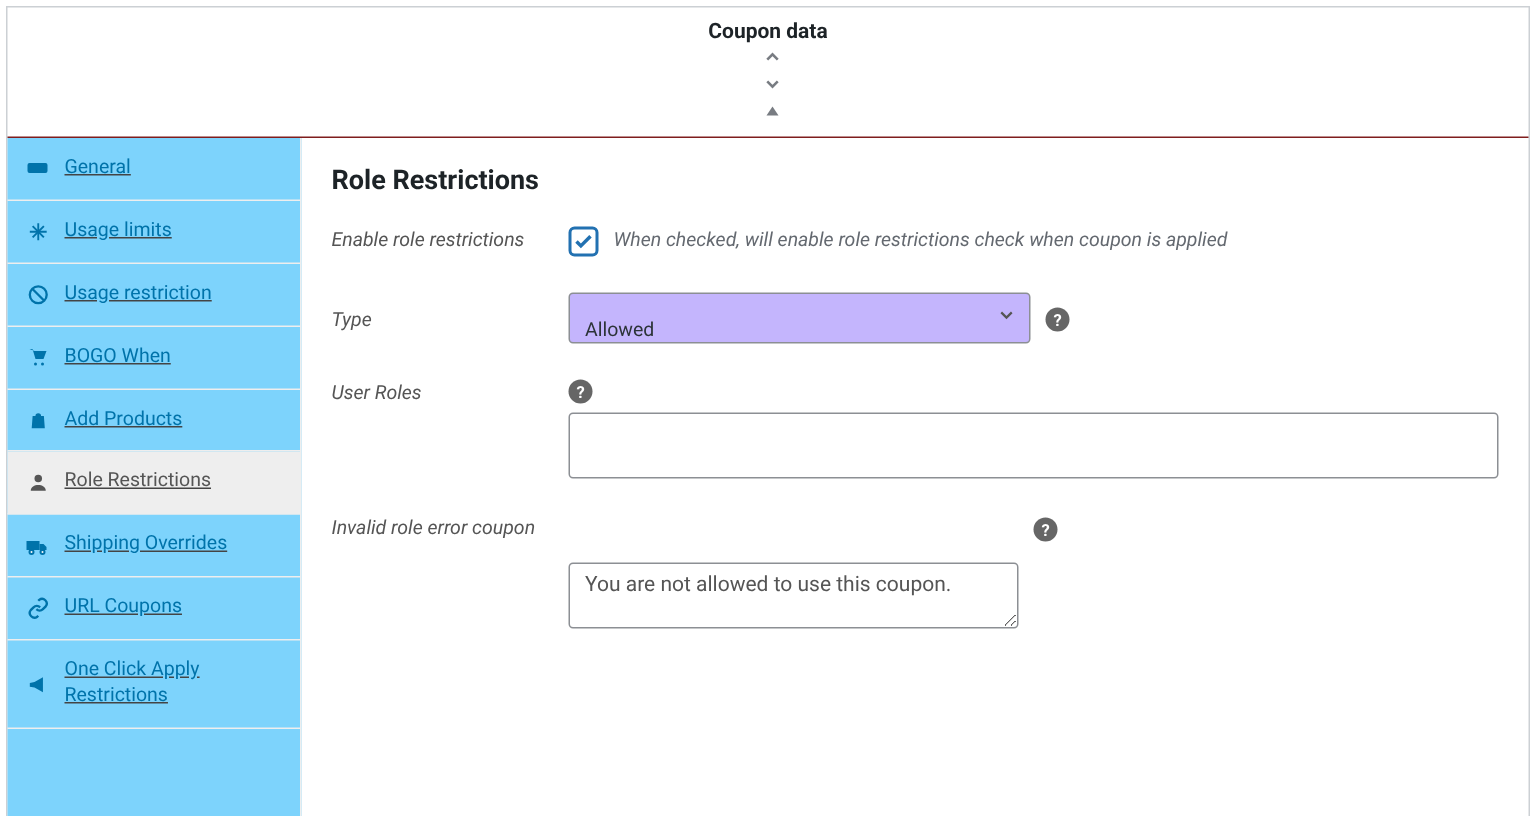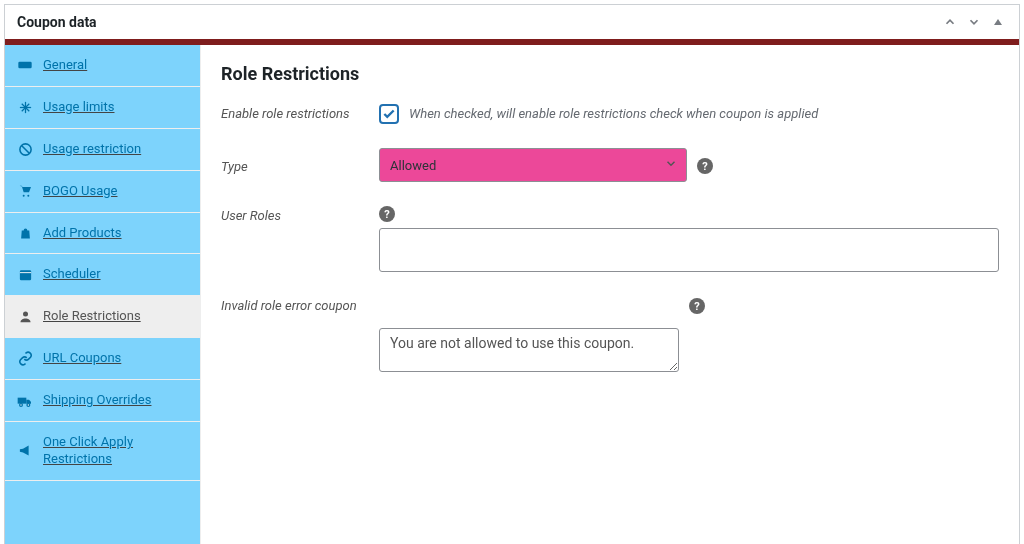--- a/index.html
+++ b/index.html
@@ -12,24 +12,25 @@
   }
   .panel {
     border: 1px solid #ccd0d4;
     width: 1016px;
     background: #fff;
   }
   .panel-header {
     display: flex;
     align-items: center;
     padding: 8px 12px;
-    border-bottom: 6px solid #7f1d1d;
+    border-bottom: 1px solid #7f1d1d;
     font-weight: 700;
     font-size: 14px;
     color: #1d2327;
+    flex-direction: column;
   }
   .panel-header .spacer { flex: 1; }
   .panel-header .hdr-icon {
     width: 18px; height: 18px;
     display: inline-flex; align-items: center; justify-content: center;
     color: #787c82;
     cursor: pointer;
     margin-left: 6px;
   }
   .panel-body { display: flex; min-height: 500px; }
@@ -95,24 +96,24 @@
     flex-shrink: 0;
     cursor: pointer;
   }
   .help-text { color: #646970; line-height: 20px; font-style: italic; }
   .select {
     width: 308px;
     height: 34px;
     border: 1px solid #8c8f94;
     border-radius: 3px;
     display: flex;
-    align-items: center;
+    align-items: flex-end;
     padding: 0 10px;
     color: #2c3338;
-    background: #ec4899;
+    background: #c4b5fd;
     cursor: pointer;
     position: relative;
   }
   .select .chev {
     position: absolute; right: 8px; top: 50%; transform: translateY(-50%);
     color: #555;
   }
   .help-icon {
     width: 16px; height: 16px; border-radius: 50%;
     background: #666;
@@ -207,73 +208,64 @@
       </div>
 
       <div class="sidebar-item">
         <span class="s-icon">
           <svg width="16" height="16" viewBox="0 0 24 24" fill="currentColor">
               <path d="M4 4h3l3 10h8l3-8H9"></path>
               <circle cx="10" cy="19" r="1.5"></circle>
               <circle cx="17" cy="19" r="1.5"></circle>
             </svg>
         </span>
-        <span class="s-label">BOGO Usage</span>
+        <span class="s-label">BOGO When</span>
       </div>
 
       <div class="sidebar-item">
         <span class="s-icon">
           <svg width="15" height="15" viewBox="0 0 24 24" fill="currentColor">
               <path d="M6 7h12l1 13H5L6 7zm3 0a3 3 0 0 1 6 0"></path>
             </svg>
         </span>
         <span class="s-label">Add Products</span>
       </div>
 
-      <div class="sidebar-item">
-        <span class="s-icon">
-          <svg width="15" height="15" viewBox="0 0 24 24" fill="currentColor">
-              <rect x="3" y="5" width="18" height="16" rx="2"></rect>
-              <line x1="3" y1="9" x2="21" y2="9" stroke="#fafafa" stroke-width="1.5"></line>
-            </svg>
-        </span>
-        <span class="s-label">Scheduler</span>
-      </div>
 
       <div class="sidebar-item active">
         <span class="s-icon">
           <svg width="15" height="15" viewBox="0 0 24 24" fill="currentColor">
               <circle cx="12" cy="8" r="4"></circle>
               <path d="M4 21c0-4 4-6 8-6s8 2 8 6"></path>
             </svg>
         </span>
         <span class="s-label">Role Restrictions</span>
       </div>
 
-
-      <div class="sidebar-item">
-        <span class="s-icon">
-          <svg width="15" height="15" viewBox="0 0 24 24" fill="none" stroke="currentColor" stroke-width="2.5">
-              <path d="M10 13a5 5 0 0 0 7 0l3-3a5 5 0 0 0-7-7l-1 1"></path>
-              <path d="M14 11a5 5 0 0 0-7 0l-3 3a5 5 0 0 0 7 7l1-1"></path>
-            </svg>
-        </span>
-        <span class="s-label">URL Coupons</span>
-      </div>
 
       <div class="sidebar-item">
         <span class="s-icon">
           <svg width="16" height="16" viewBox="0 0 24 24" fill="currentColor">
               <rect x="1" y="7" width="13" height="9"></rect>
               <path d="M14 10h4l3 3v3h-7z"></path>
               <circle cx="6" cy="18" r="2" fill="#fafafa" stroke="currentColor" stroke-width="2"></circle>
               <circle cx="17" cy="18" r="2" fill="#fafafa" stroke="currentColor" stroke-width="2"></circle>
             </svg>
         </span>
         <span class="s-label">Shipping Overrides</span>
+      </div>
+
+      <div class="sidebar-item">
+        <span class="s-icon">
+          <svg width="15" height="15" viewBox="0 0 24 24" fill="none" stroke="currentColor" stroke-width="2.5">
+              <path d="M10 13a5 5 0 0 0 7 0l3-3a5 5 0 0 0-7-7l-1 1"></path>
+              <path d="M14 11a5 5 0 0 0-7 0l-3 3a5 5 0 0 0 7 7l1-1"></path>
+            </svg>
+        </span>
+        <span class="s-label">URL Coupons</span>
       </div>
 
       <div class="sidebar-item">
         <span class="s-icon">
           <svg width="15" height="15" viewBox="0 0 24 24" fill="currentColor">
               <path d="M3 10v4l5 1 9 5V4l-9 5-5 1z"></path>
             </svg>
         </span>
         <span class="s-label">One Click Apply Restrictions</span>
       </div>

